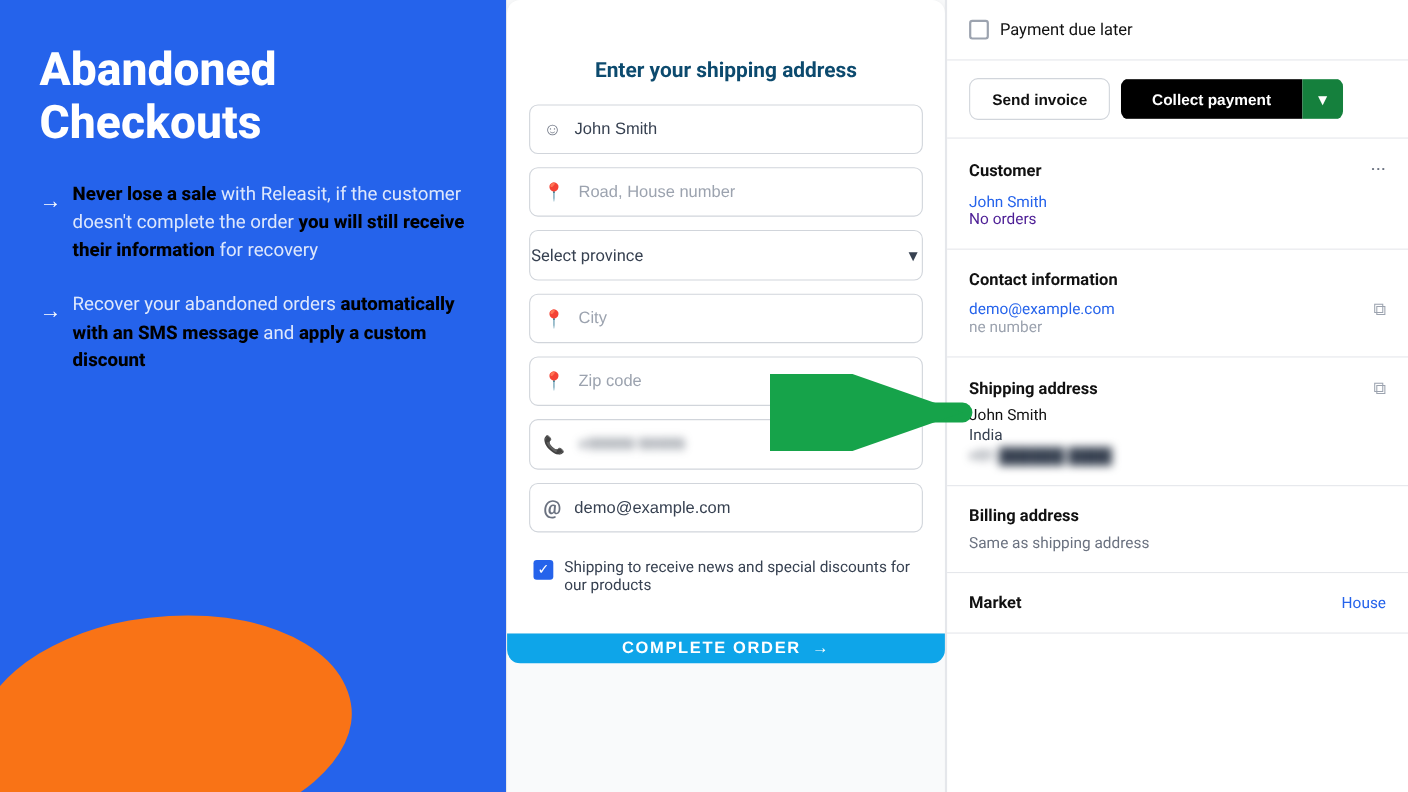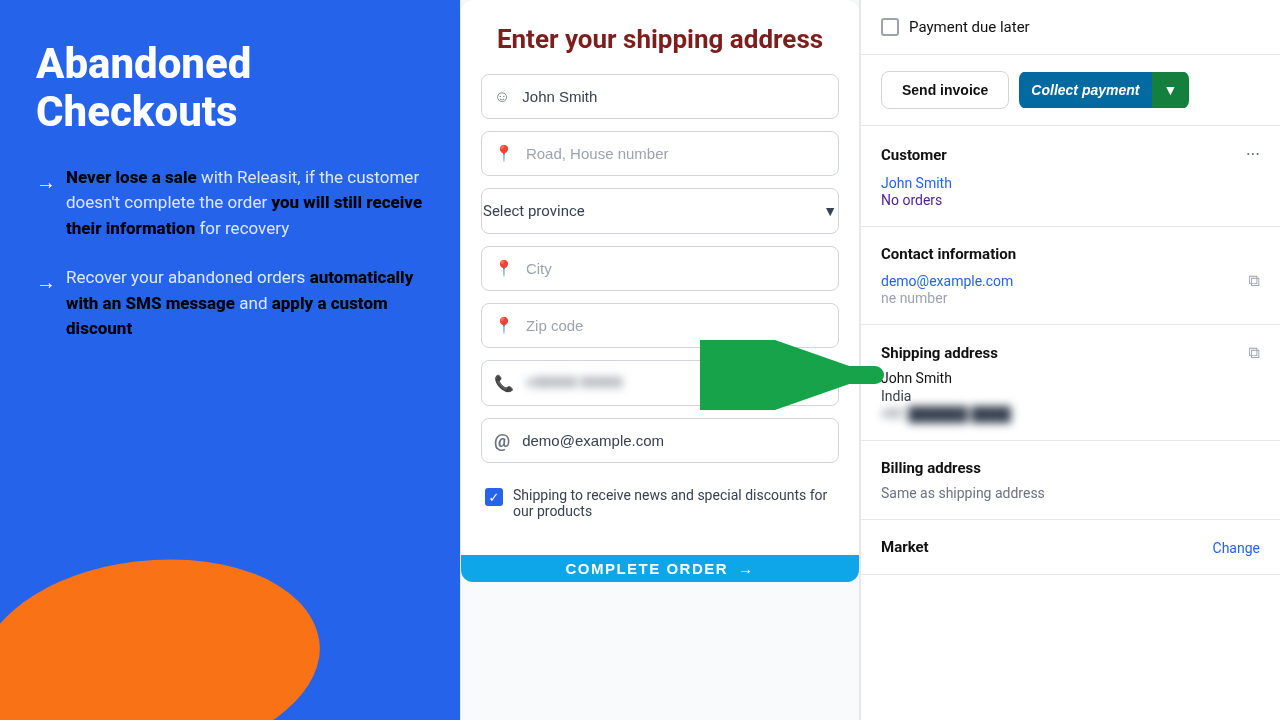--- a/index.html
+++ b/index.html
@@ -71,24 +71,25 @@
     }
     .form-container {
       background: white;
       margin: 0;
       padding: 24px 20px;
       border-radius: 12px 12px 0 0;
       box-shadow: 0 2px 8px rgba(0,0,0,0.08);
     }
     .form-title {
       text-align: center;
-      font-size: 26px;
+      font-size: 19px;
       font-weight: 700;
       margin-bottom: 20px;
-      color: #7f1d1d;
+      color: #0c4a6e;
+      margin-top: 28px;
     }
     .form-field {
       display: flex;
       align-items: center;
       border: 1.5px solid #d1d5db;
       border-radius: 8px;
       margin-bottom: 12px;
       background: white;
       overflow: hidden;
     }
@@ -224,28 +225,27 @@
     }
     .btn-collect-payment {
       display: flex;
       align-items: center;
       gap: 0;
       border-radius: 8px;
       overflow: hidden;
       cursor: pointer;
     }
     .btn-collect-main {
-      padding: 10px 12px;
-      background: #0369a1;
+      padding: 10px 28px;
+      background: #000000;
       color: white;
       font-size: 14px;
       font-weight: 600;
       border: none;
       cursor: pointer;
-      font-style: italic;
     }
     .btn-collect-arrow {
       padding: 10px 12px;
       background: #15803d;
       color: white;
       border: none;
       cursor: pointer;
       font-size: 14px;
     }
 
@@ -487,17 +487,17 @@
     <div class="section">
       <div class="section-header">
         <span class="section-title">Billing address</span>
       </div>
       <div class="billing-same">Same as shipping address</div>
     </div>
 
     <div class="section">
       <div class="market-row">
         <span class="market-title">Market</span>
-        <a class="change-link">Change</a>
+        <a class="change-link">House</a>
       </div>
     </div>
   </div>
 </div>
 
 </body></html>

